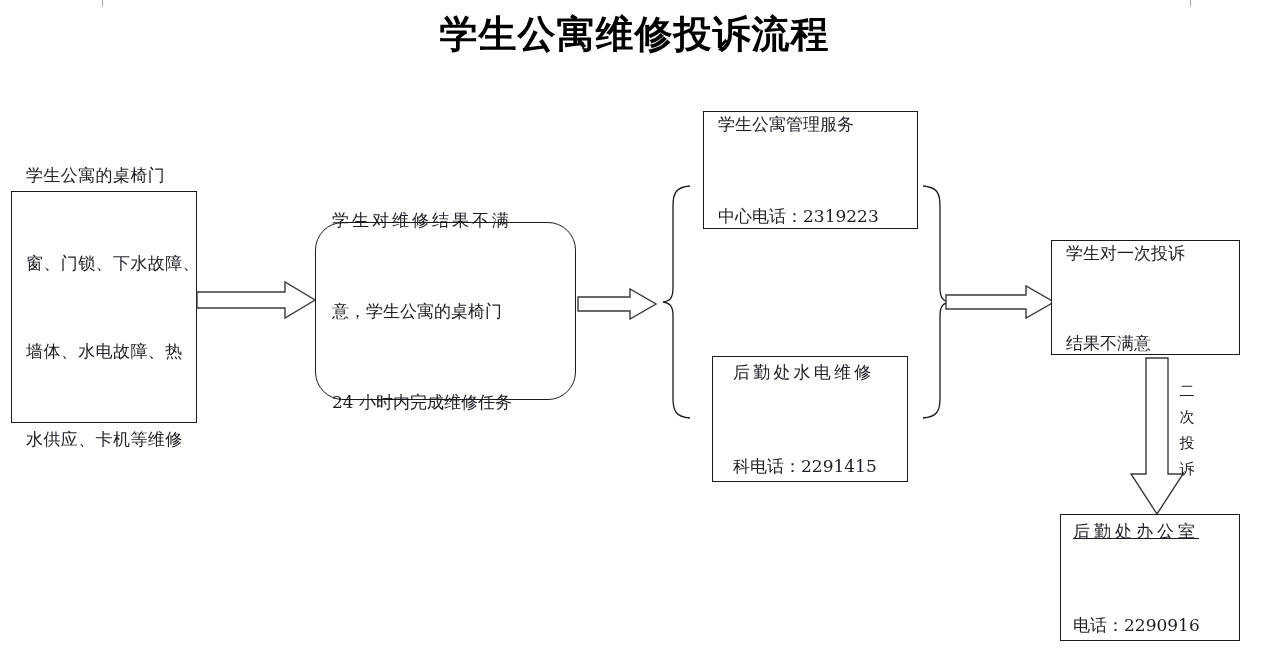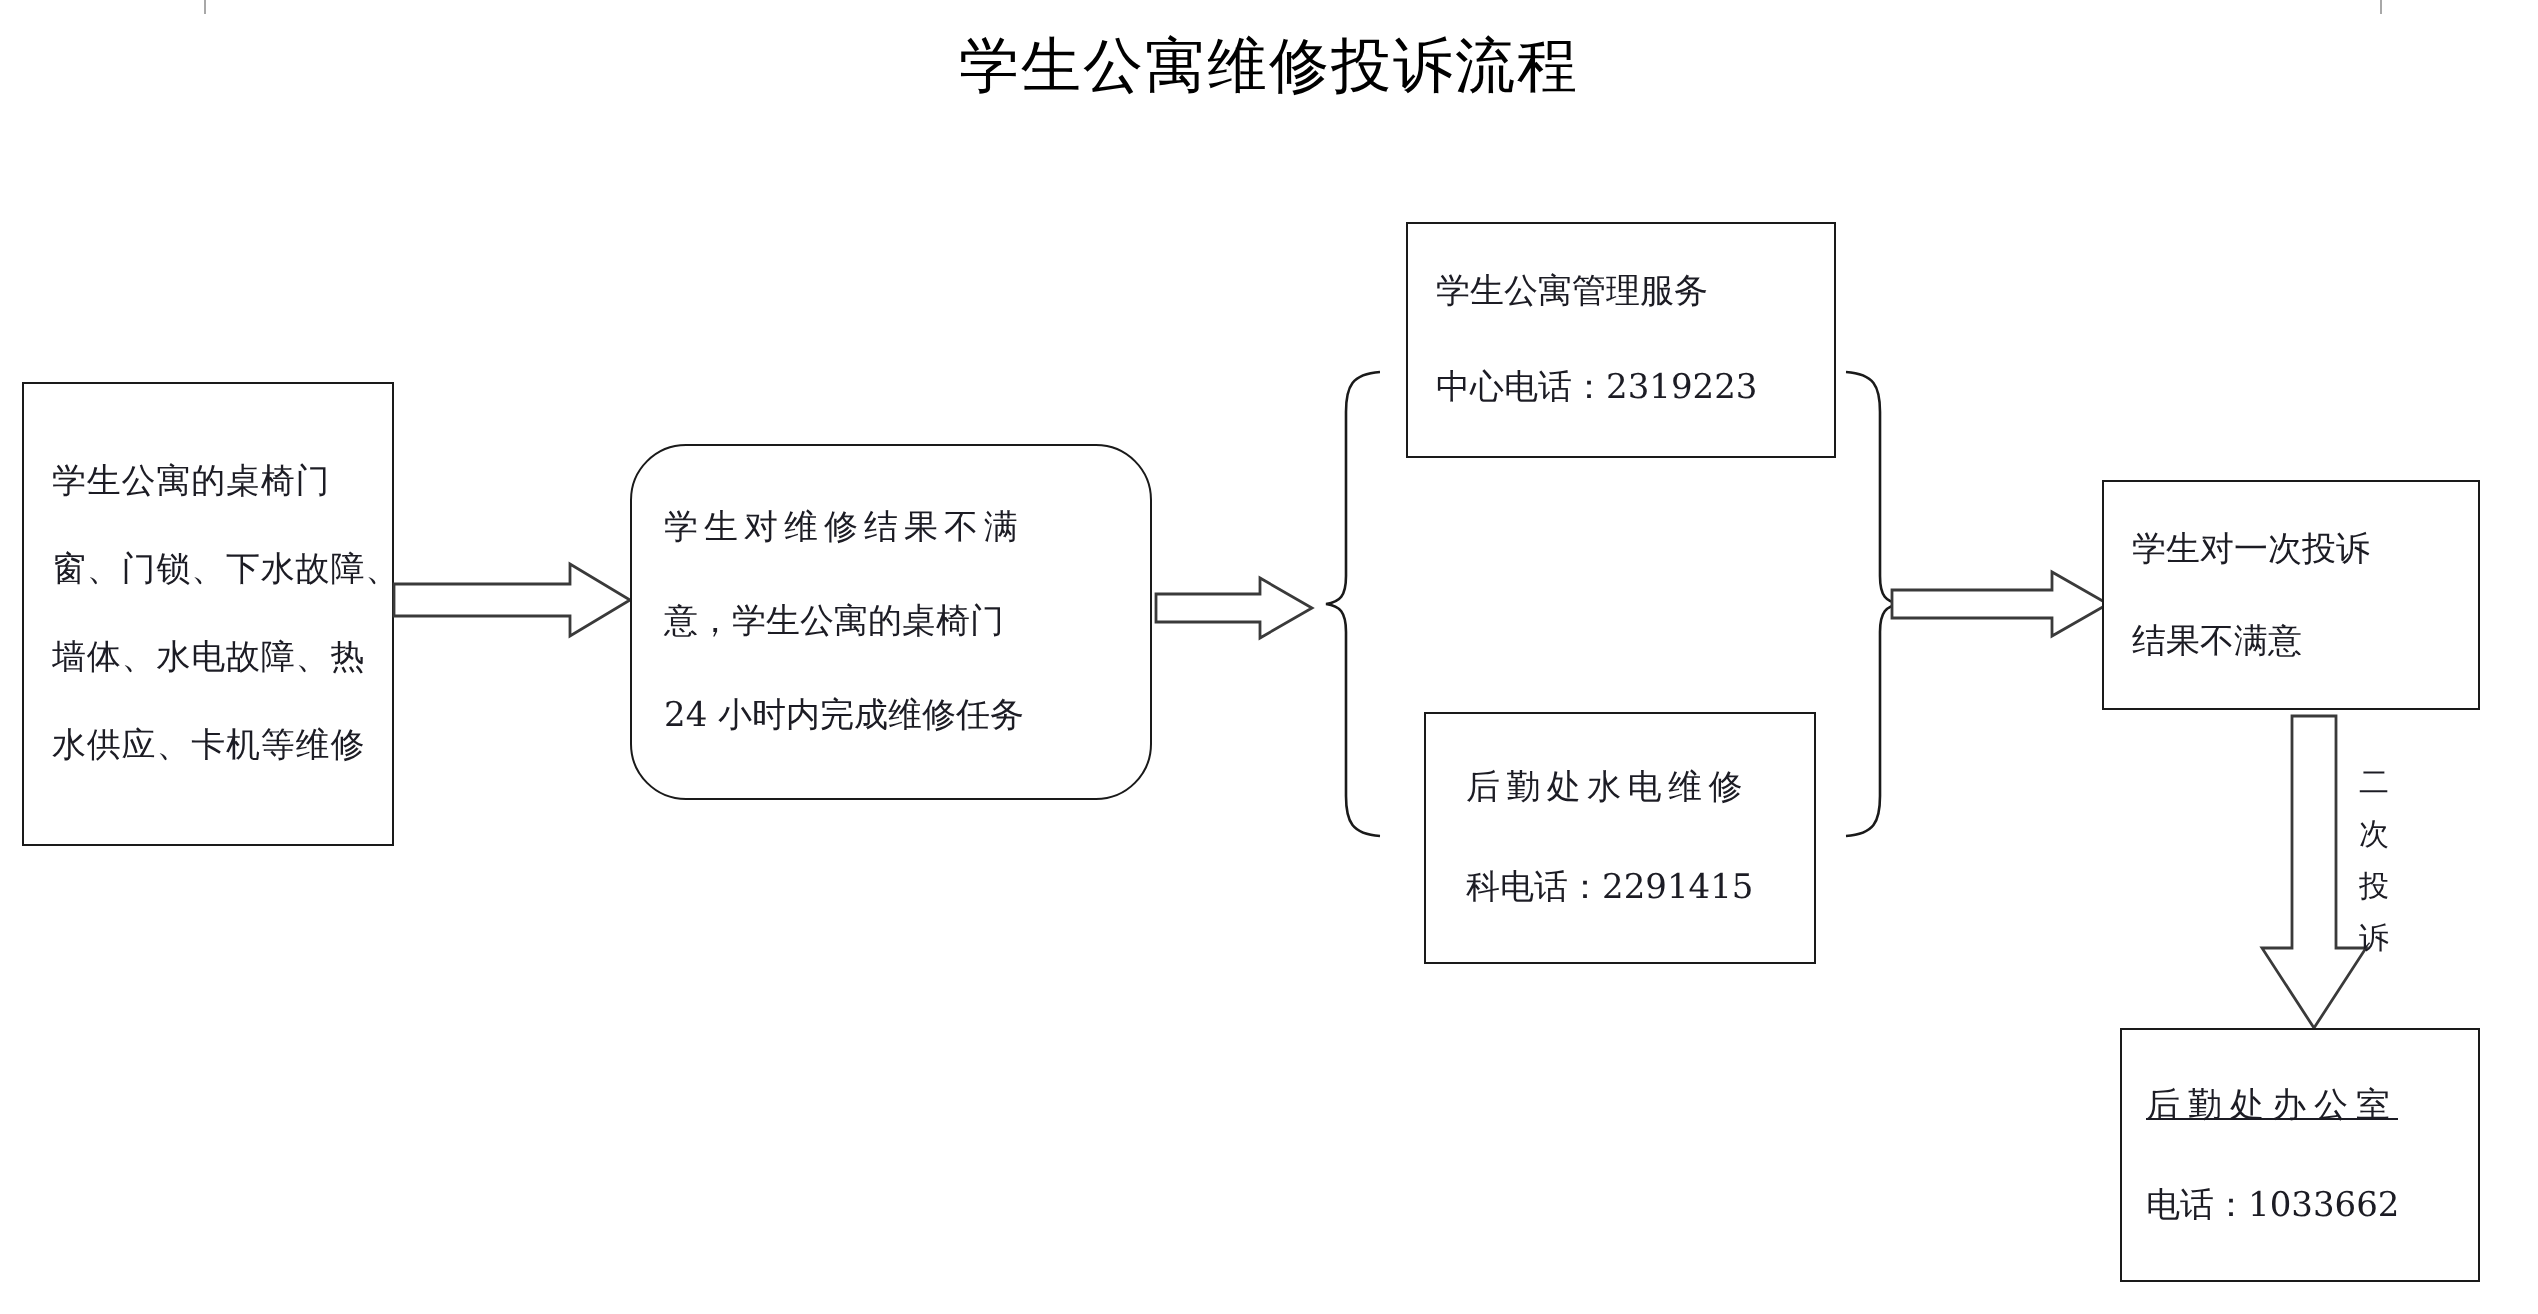--- a/index.html
+++ b/index.html
@@ -36,39 +36,41 @@
     border-width: 1px 0 0 1px;
   }
 
   
   .title {
     position: absolute;
     left: 0;
     top: 14px;
     width: 1269px;
     text-align: center;
-    font-size: 30px;
+    font-size: 38px;
     line-height: 40px;
     letter-spacing: 1px;
     font-family: "DejaVu Serif", "Liberation Serif", serif;
     white-space: nowrap;
+    font-weight: bold;
   }
 
   
   .box {
     position: absolute;
     box-sizing: border-box;
     border: 1px solid #1a1a1a;
     background: #ffffff;
     display: flex;
     flex-direction: column;
     justify-content: center;
     font-size: 17px;
     line-height: 42px;
     color: #1c1c24;
+    gap: 44px;
   }
   .box .line {
     display: block;
     white-space: nowrap;
   }
 
   
   #box1 {
     left: 11px; top: 191px;
     width: 186px; height: 232px;
@@ -241,16 +243,16 @@
 
   <div class="vlabel">
     <span>二</span>
     <span>次</span>
     <span>投</span>
     <span>诉</span>
   </div>
 
   <div class="box" id="box6">
     <span class="line sp">后勤处办公室</span>
-    <span class="line">电话：1033662</span>
+    <span class="line">电话：2290916</span>
   </div>
 
 </div>
 
 </body></html>

